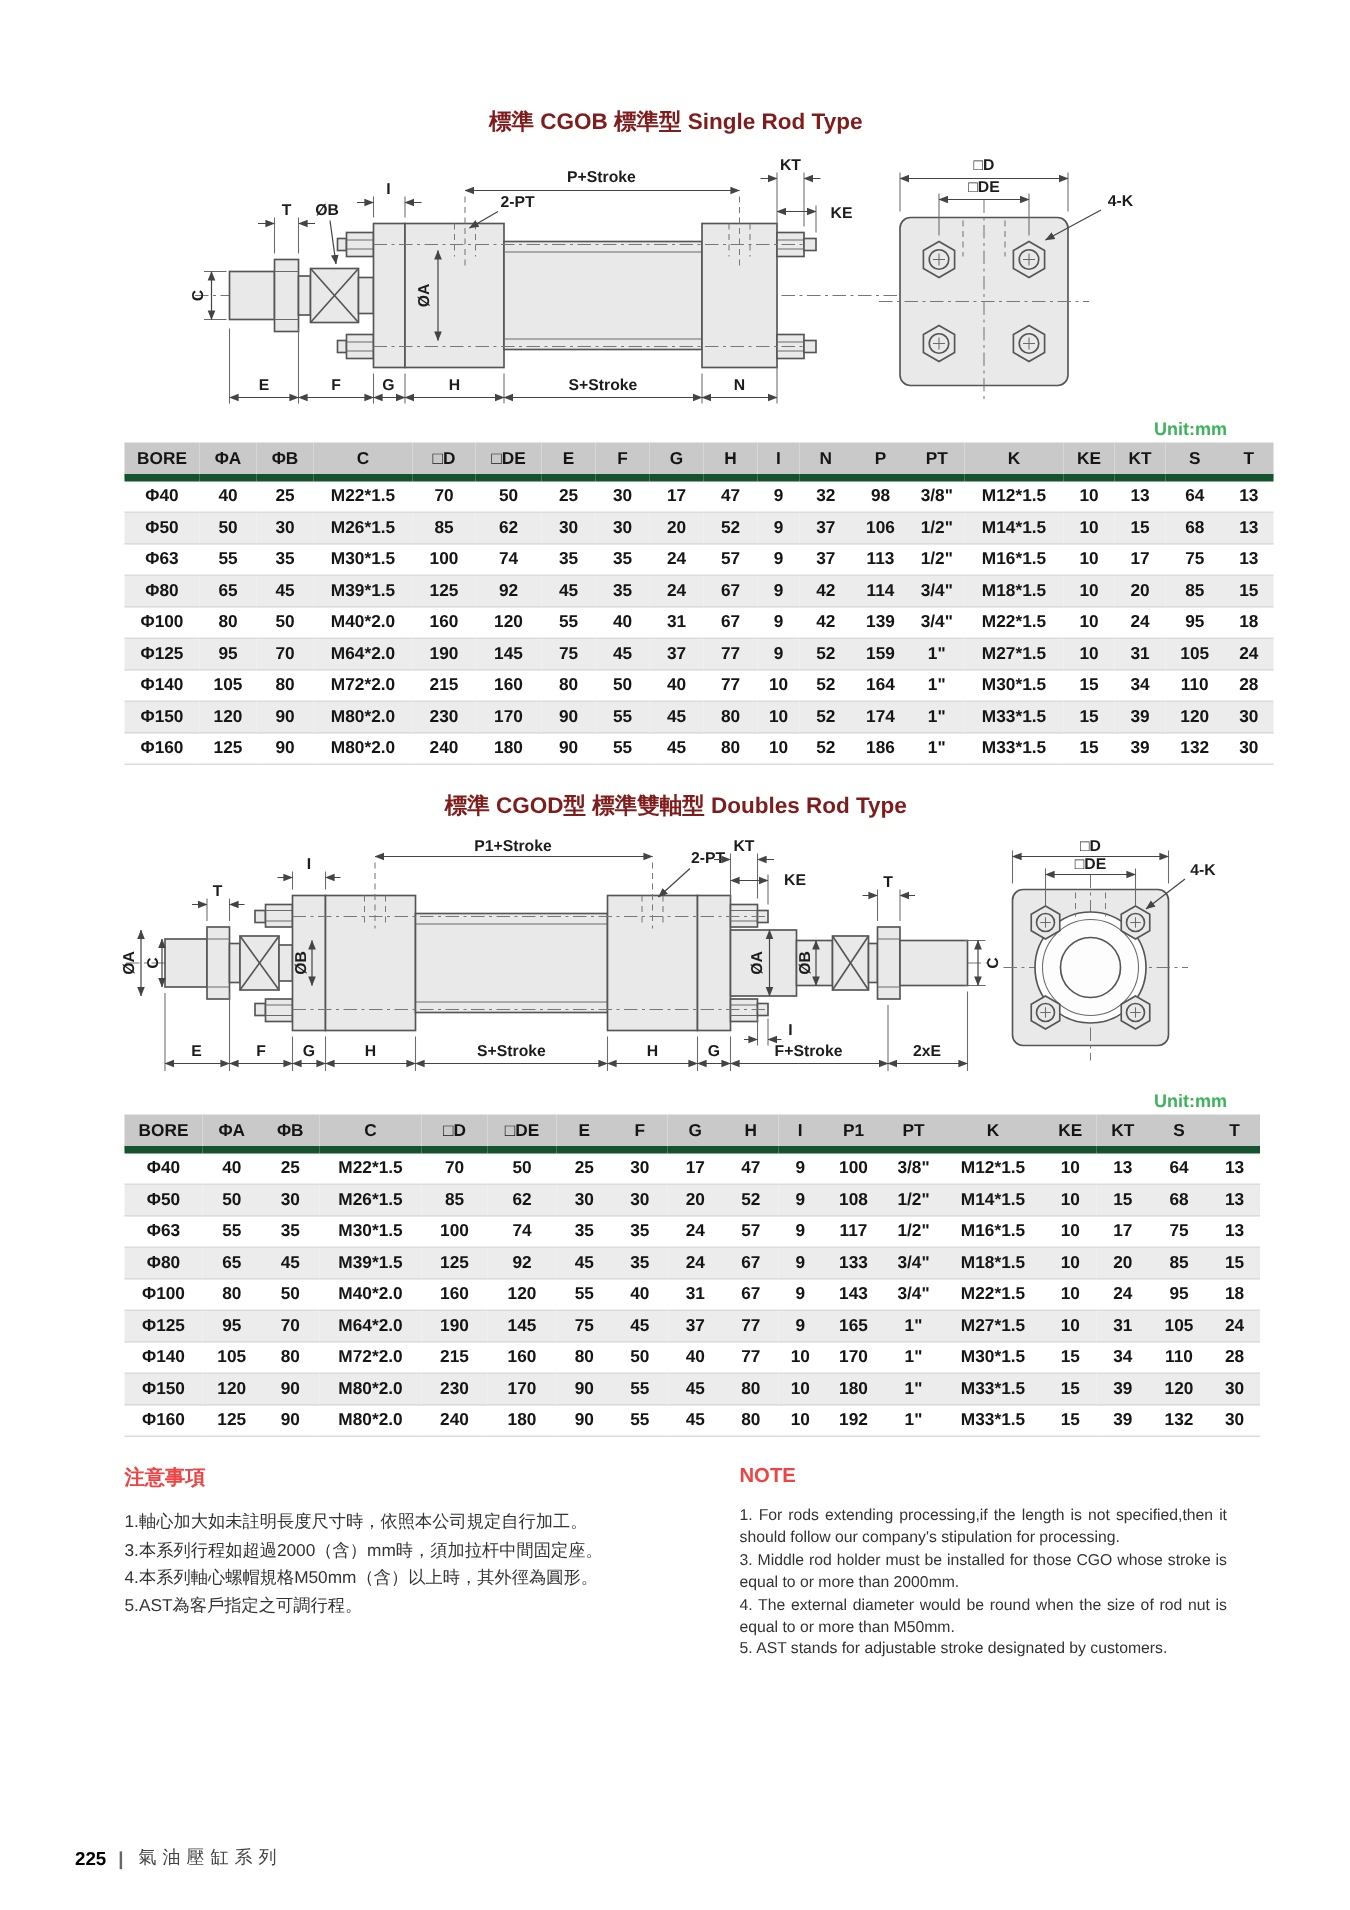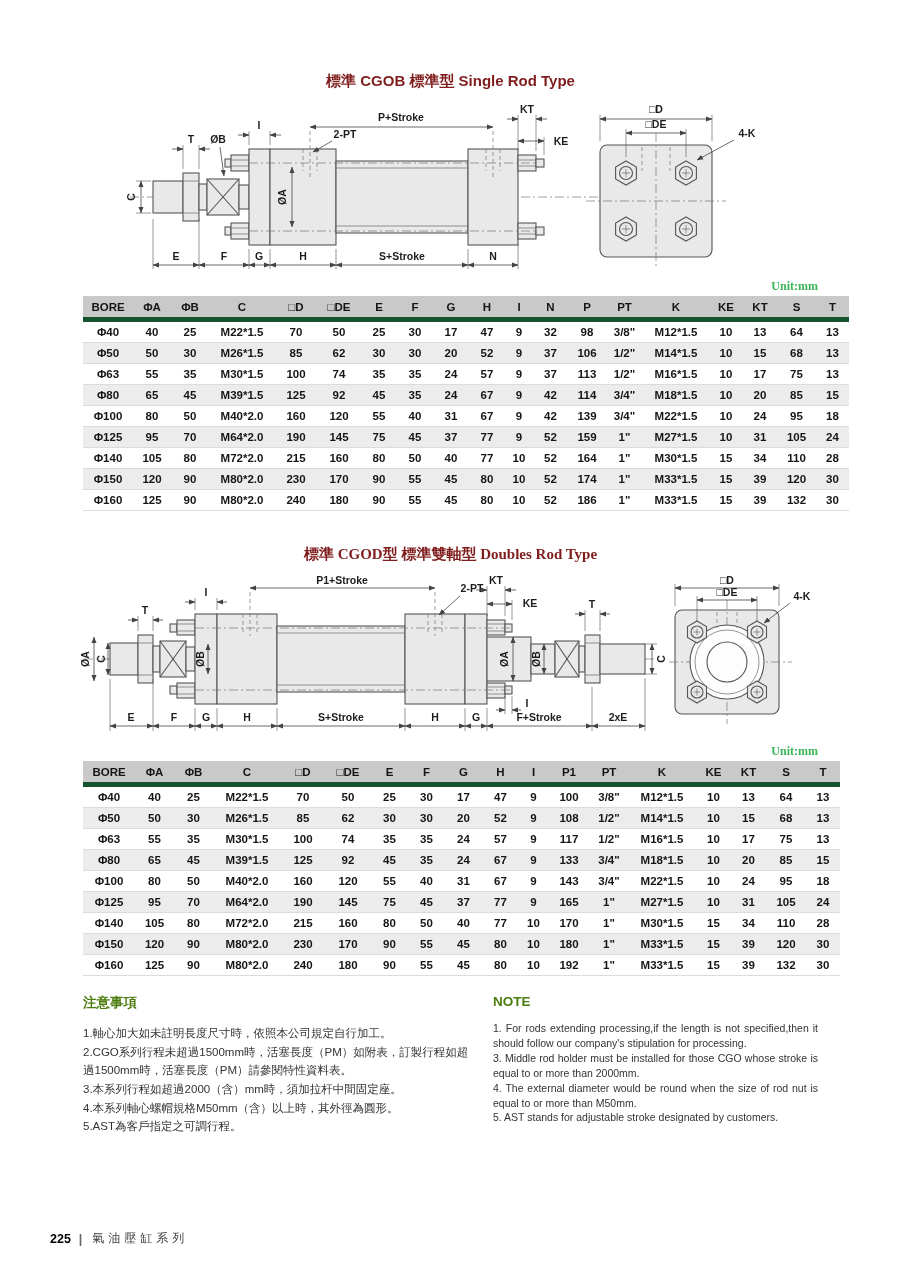--- a/index.html
+++ b/index.html
@@ -1,24 +1,24 @@
 <!DOCTYPE html>
 <html><head>
 <meta charset="utf-8">
 <style>
   html,body{margin:0;padding:0;background:#ffffff;}
   .page{position:relative;width:900px;height:1273px;background:#fff;overflow:hidden;
         font-family:"Liberation Sans","DejaVu Sans",sans-serif;color:#222;}
   .sec-title{width:735px;margin-left:83px;text-align:center;font-size:15px;font-weight:bold;color:#7f1d1d;}
   .title1{margin-top:72px;}
-  .title2{margin-top:34px;font-family:Liberation Serif, serif;}
+  .title2{margin-top:18px;}
   .diagram{display:block;margin-left:80px;}
   .svg1{margin-top:6px;}
   .svg2{margin-top:10px;}
-  .unit-row{width:735px;margin-left:83px;text-align:right;font-size:12px;font-weight:bold;color:#3cb45a;font-family:Liberation Serif, serif;}
+  .unit-row{width:735px;margin-left:83px;text-align:right;font-size:12px;font-weight:bold;color:#3cb45a;}
   .u1{margin-top:-10px;}
   .u2{margin-top:-2px;}
   table.spec{width:735px;margin:2px 0 0 83px;border-collapse:collapse;table-layout:fixed;
              font-size:11.5px;text-align:center;color:#151515;border-bottom:1px solid #c3c3c3;}
   table.spec th{background:#c9c9c9;font-weight:bold;height:21px;padding:0 1px;border-bottom:5px solid #14532d;}
   table.spec td{height:20px;padding:0 1px;font-weight:bold;border-bottom:1px solid #dcdcdc;}
   table.spec tbody tr:nth-child(even){background:#ececec;}
   
   .t19 th:nth-child(1){width:48px}.t19 th:nth-child(2){width:36px}.t19 th:nth-child(3){width:36px}
   .t19 th:nth-child(4){width:64px}.t19 th:nth-child(5){width:40px}.t19 th:nth-child(6){width:42px}
@@ -31,21 +31,21 @@
   .t18 th:nth-child(1){width:50px}.t18 th:nth-child(2){width:37px}.t18 th:nth-child(3){width:37px}
   .t18 th:nth-child(4){width:66px}.t18 th:nth-child(5){width:42px}.t18 th:nth-child(6){width:44px}
   .t18 th:nth-child(7){width:35px}.t18 th:nth-child(8){width:35px}.t18 th:nth-child(9){width:35px}
   .t18 th:nth-child(10){width:35px}.t18 th:nth-child(11){width:27px}.t18 th:nth-child(12){width:40px}
   .t18 th:nth-child(13){width:36px}.t18 th:nth-child(14){width:66px}.t18 th:nth-child(15){width:33px}
   .t18 th:nth-child(16){width:33px}.t18 th:nth-child(17){width:38px}.t18 th:nth-child(18){width:32px}
   
   .notes{display:flex;width:735px;margin:18px 0 0 83px;gap:24px;}
   .notes-cn{width:386px;flex:none;}
   .notes-en{flex:1;}
-  .note-title{font-size:13.5px;font-weight:bold;color:#4d7c0f;margin-bottom:12px;}
+  .note-title{font-size:13.5px;font-weight:bold;color:#ef4444;margin-bottom:12px;}
   .notes-cn .note-line{font-size:11.5px;line-height:1.62;color:#333;}
   .notes-en .note-line{font-size:10.5px;line-height:1.42;color:#333;text-align:justify;}
   .footer{position:absolute;left:50px;bottom:26px;display:flex;align-items:center;font-size:12.5px;}
   .page-num{color:#000000;font-weight:bold;margin-right:8px;}
   .footer-divider{color:#666;margin-right:10px;font-weight:bold;}
   .series-label{color:#444;letter-spacing:4px;font-size:12px;}
   
   .d-fill{fill:#e9e9e9;stroke:#555;stroke-width:1.1;}
   .d-line{stroke:#555;stroke-width:1.1;fill:none;}
   .d-ring{fill:#fdfdfd;stroke:#555;stroke-width:1.1;}
@@ -820,21 +820,20 @@
           <td>30</td>
         </tr>
       </tbody>
     </table>
 
   <div class="notes">
     <div class="notes-cn">
       <div class="note-title">注意事項</div>
       <div>
           <div class="note-line">1.軸心加大如未註明長度尺寸時，依照本公司規定自行加工。</div>
-          <div class="note-line">2.CGO系列行程未超過1500mm時，活塞長度（PM）如附表，訂製行程如超過1500mm時，活塞長度（PM）請參閱特性資料表。</div>
           <div class="note-line">3.本系列行程如超過2000（含）mm時，須加拉杆中間固定座。</div>
           <div class="note-line">4.本系列軸心螺帽規格M50mm（含）以上時，其外徑為圓形。</div>
           <div class="note-line">5.AST為客戶指定之可調行程。</div>
         </div>
     </div>
     <div class="notes-en">
       <div class="note-title">NOTE</div>
       <div>
           <div class="note-line">1. For rods extending processing,if the length is not specified,then it should follow our company's stipulation for processing.</div>
           <div class="note-line">3. Middle rod holder must be installed for those CGO whose stroke is equal to or more than 2000mm.</div>

